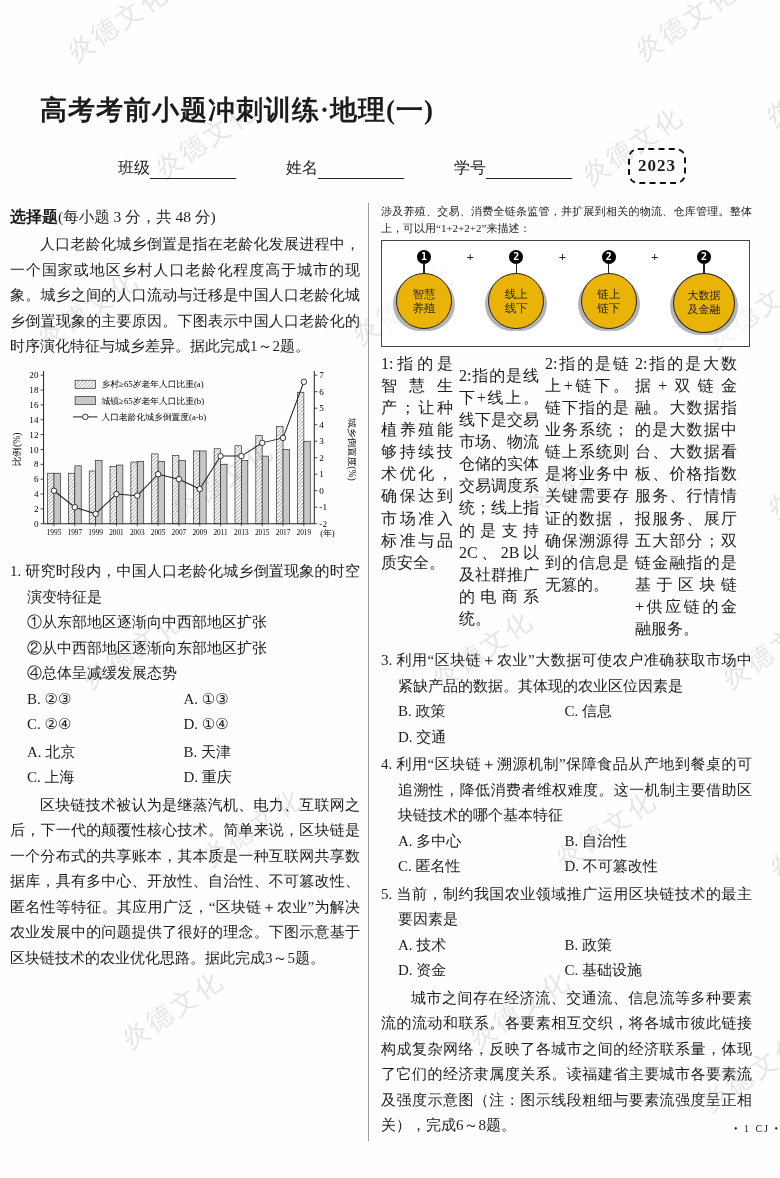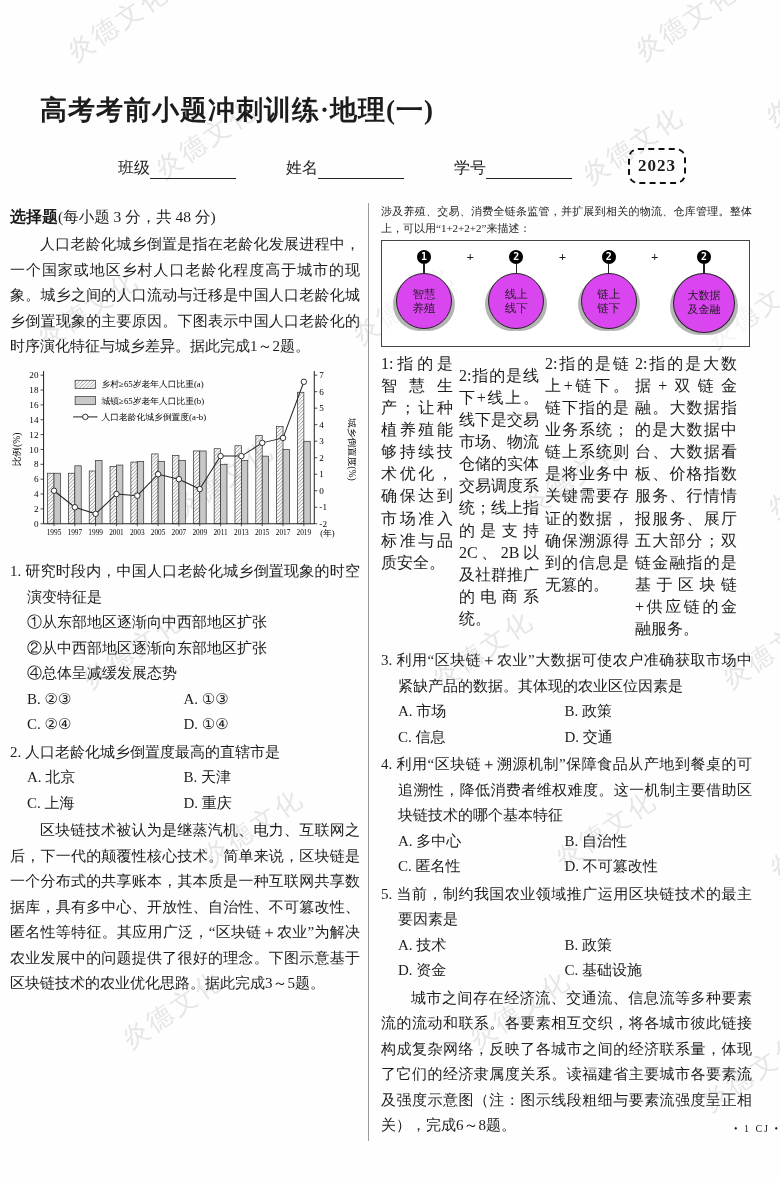--- a/index.html
+++ b/index.html
@@ -33,21 +33,21 @@
   
   .chartbox{margin:5px 0 3px 0;}
   .chartbox svg{display:block;}
   
   .diagram-box{border:1px solid #444;padding:9px 14px 13px 14px;margin:2px 2px 6px 0;
                display:flex;justify-content:space-between;align-items:flex-start;background:rgba(255,255,255,.6);}
   .dnode{display:flex;flex-direction:column;align-items:center;}
   .dnum{width:14px;height:14px;border-radius:50%;background:#000;color:#fff;font-size:10px;
         line-height:14px;text-align:center;font-weight:700;font-family:"DejaVu Sans Mono",monospace;}
   .dstem{width:1.5px;height:9px;background:#222;}
-  .dcircle{width:54px;height:54px;border:1.3px solid #222;border-radius:50%;background:#d946ef;
+  .dcircle{width:54px;height:54px;border:1.3px solid #222;border-radius:50%;background:#eab308;
            display:flex;flex-direction:column;align-items:center;justify-content:center;
            font-size:11.5px;line-height:1.25;
            box-shadow:-4px 3px 0 -1px #b4b4b4,4px 3px 0 -1px #b4b4b4;}
   .dcircle.wide{width:60px;height:58px;font-size:11px;}
   .dplus{font-size:13px;line-height:14px;font-weight:700;margin-top:0;}
   .notes{display:flex;gap:6px;margin:0 0 8px 0;}
   .note{font-size:16px;line-height:1.38;text-align:justify;}
   .note:nth-child(1){width:72px;}
   .note:nth-child(2){width:80px;margin-top:12px;}
   .note:nth-child(3){width:84px;}
@@ -238,21 +238,20 @@
         <p class="sub">④总体呈减缓发展态势</p>
         <div class="opts">
           <span>B. ②③</span>
           <span>A. ①③</span>
           <span>C. ②④</span>
           <span>D. ①④</span>
         </div>
       </div>
 
       <div class="q">
-        <p class="qline"><span>2.</span> <span>人口老龄化城乡倒置度最高的直辖市是</span></p>
         <div class="opts">
           <span>A. 北京</span>
           <span>B. 天津</span>
           <span>C. 上海</span>
           <span>D. 重庆</span>
         </div>
       </div>
 
       <p class="para">区块链技术被认为是继蒸汽机、电力、互联网之后，下一代的颠覆性核心技术。简单来说，区块链是一个分布式的共享账本，其本质是一种互联网共享数据库，具有多中心、开放性、自治性、不可篡改性、匿名性等特征。其应用广泛，“区块链＋农业”为解决农业发展中的问题提供了很好的理念。下图示意基于区块链技术的农业优化思路。据此完成3～5题。</p>
     </div>
@@ -303,21 +302,20 @@
       <div class="notes">
         <div class="note">1:指的是智慧生产；让种植养殖能够持续技术优化，确保达到市场准入标准与品质安全。</div>
         <div class="note">2:指的是线下+线上。线下是交易市场、物流仓储的实体交易调度系统；线上指的是支持2C、2B以及社群推广的电商系统。</div>
         <div class="note">2:指的是链上+链下。链下指的是业务系统；链上系统则是将业务中关键需要存证的数据，确保溯源得到的信息是无篡的。</div>
         <div class="note">2:指的是大数据+双链金融。大数据指的是大数据中台、大数据看板、价格指数服务、行情情报服务、展厅五大部分；双链金融指的是基于区块链+供应链的金融服务。</div>
       </div>
 
       <div class="q">
         <p class="qline"><span>3.</span> <span>利用“区块链＋农业”大数据可使农户准确获取市场中紧缺产品的数据。其体现的农业区位因素是</span></p>
         <div class="opts">
-          <span>A. 市场</span>
           <span>B. 政策</span>
           <span>C. 信息</span>
           <span>D. 交通</span>
         </div>
       </div>
 
       <div class="q">
         <p class="qline"><span>4.</span> <span>利用“区块链＋溯源机制”保障食品从产地到餐桌的可追溯性，降低消费者维权难度。这一机制主要借助区块链技术的哪个基本特征</span></p>
         <div class="opts">
           <span>A. 多中心</span>

